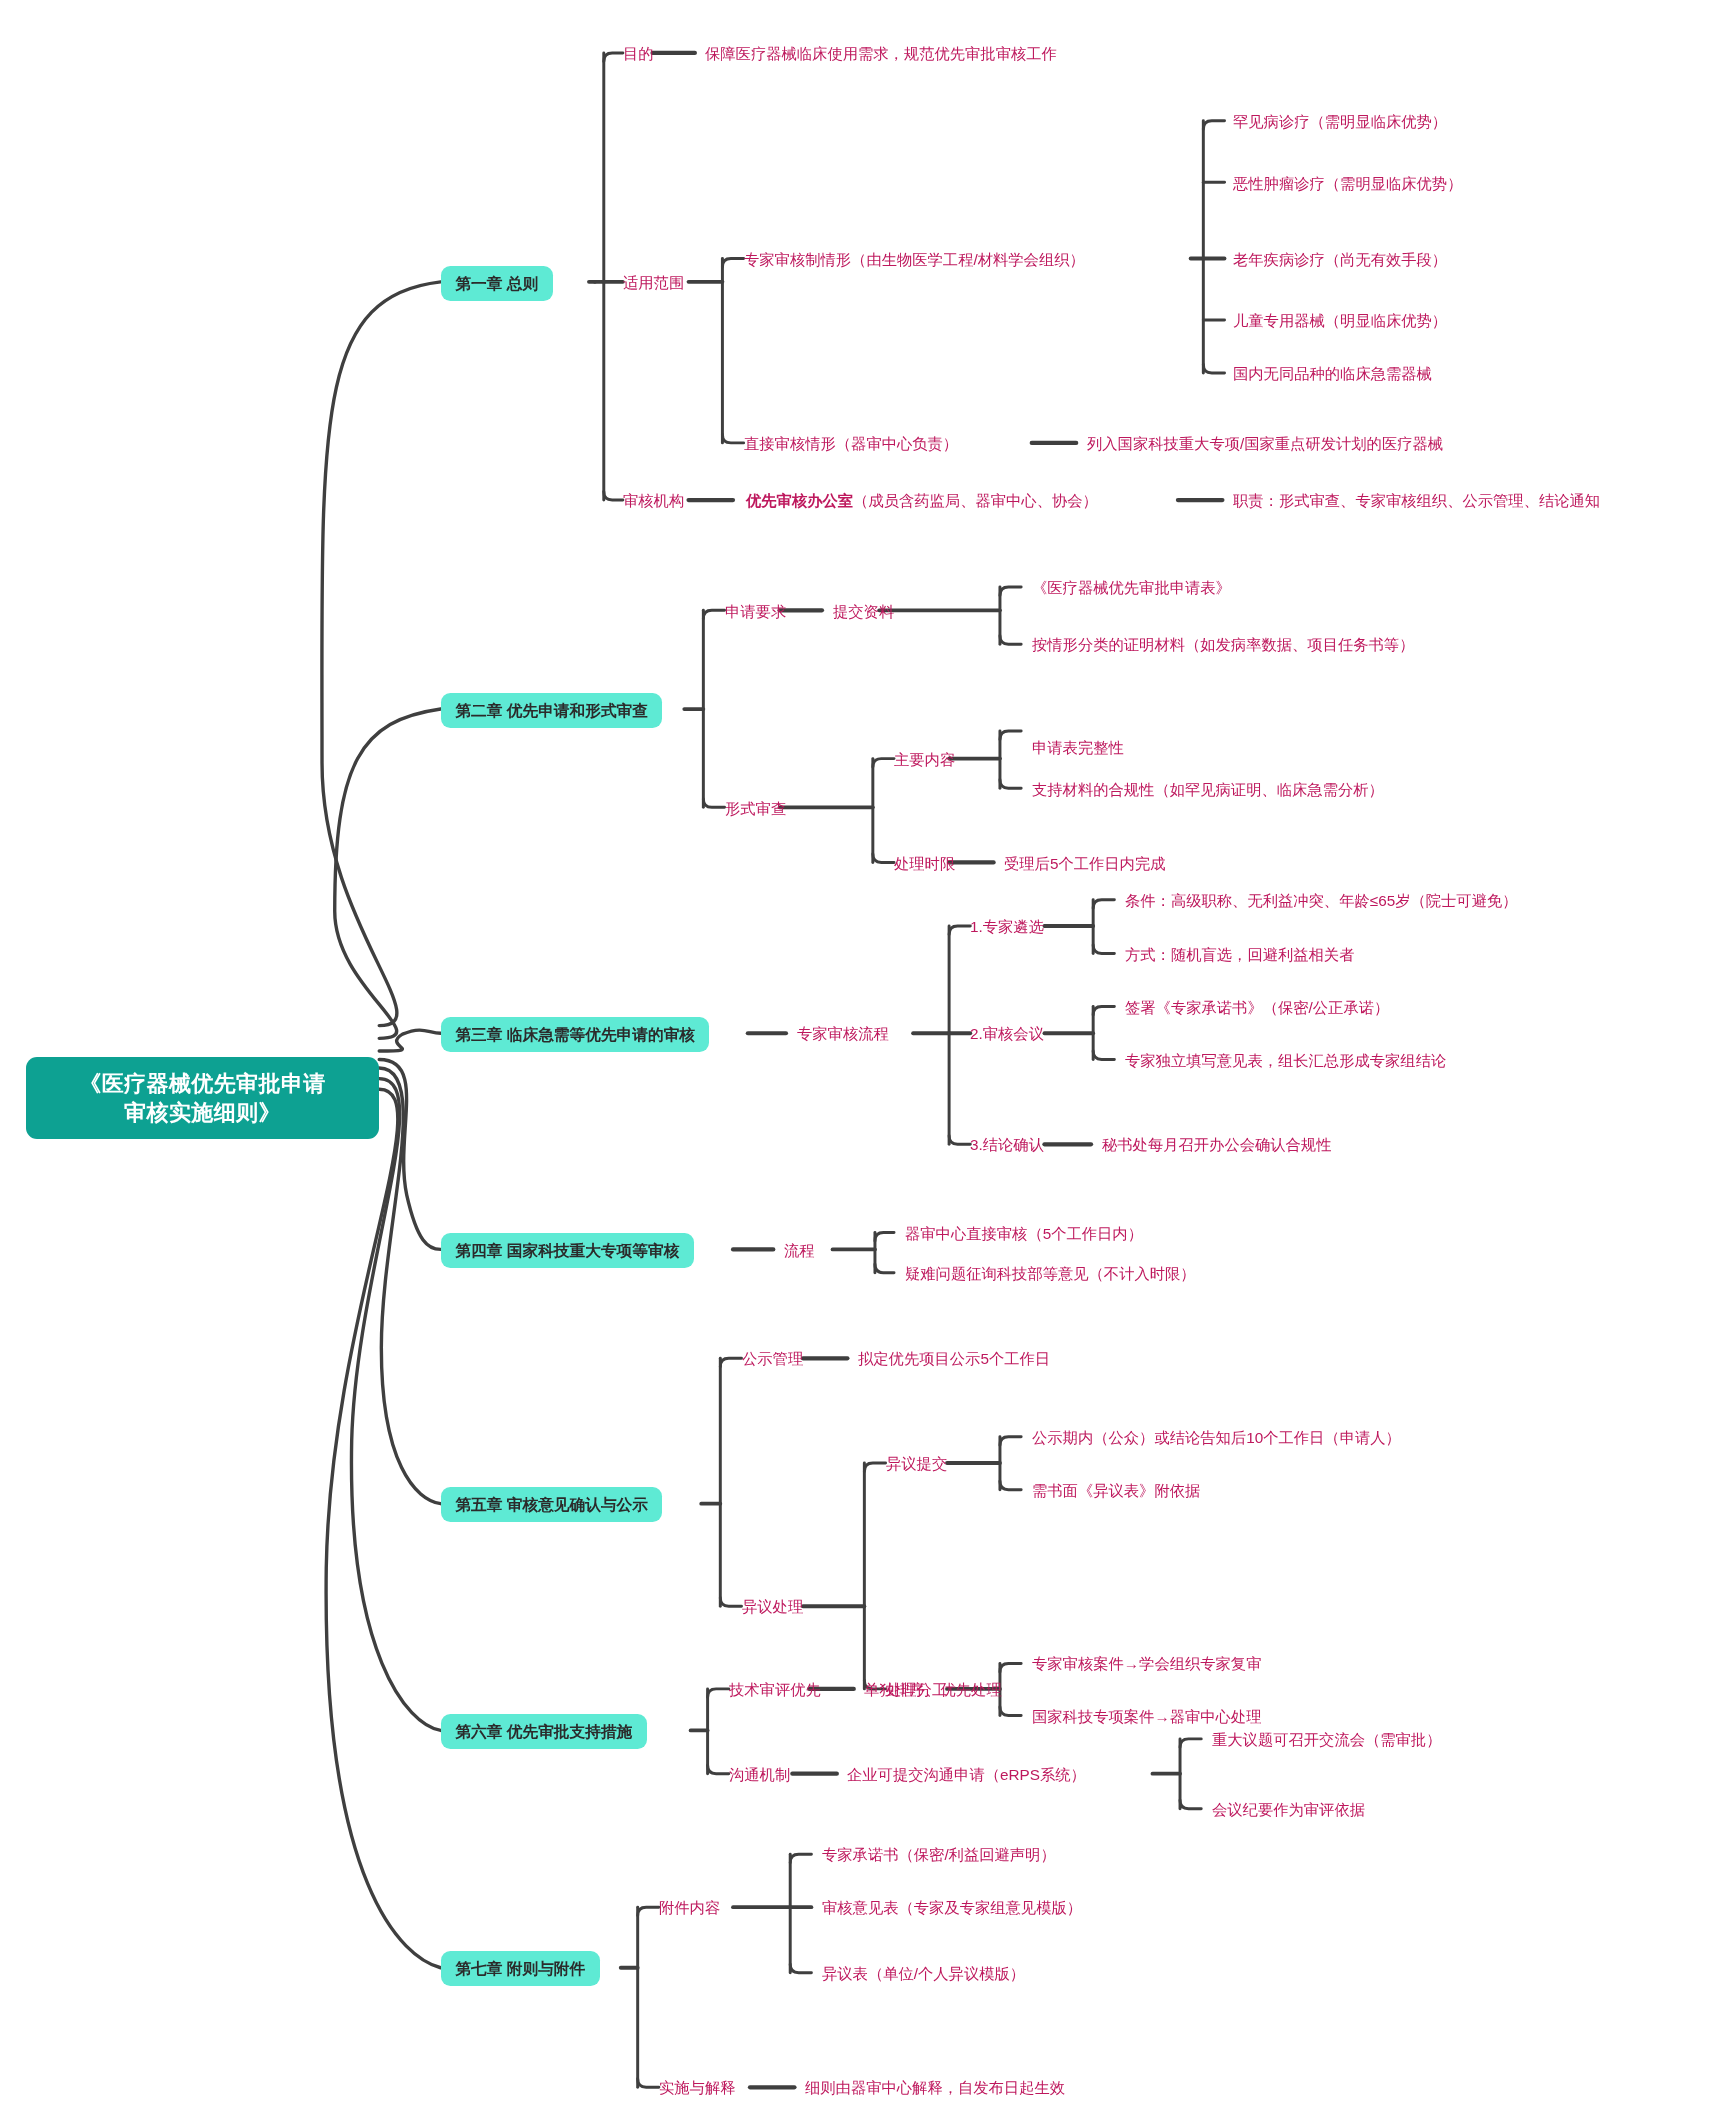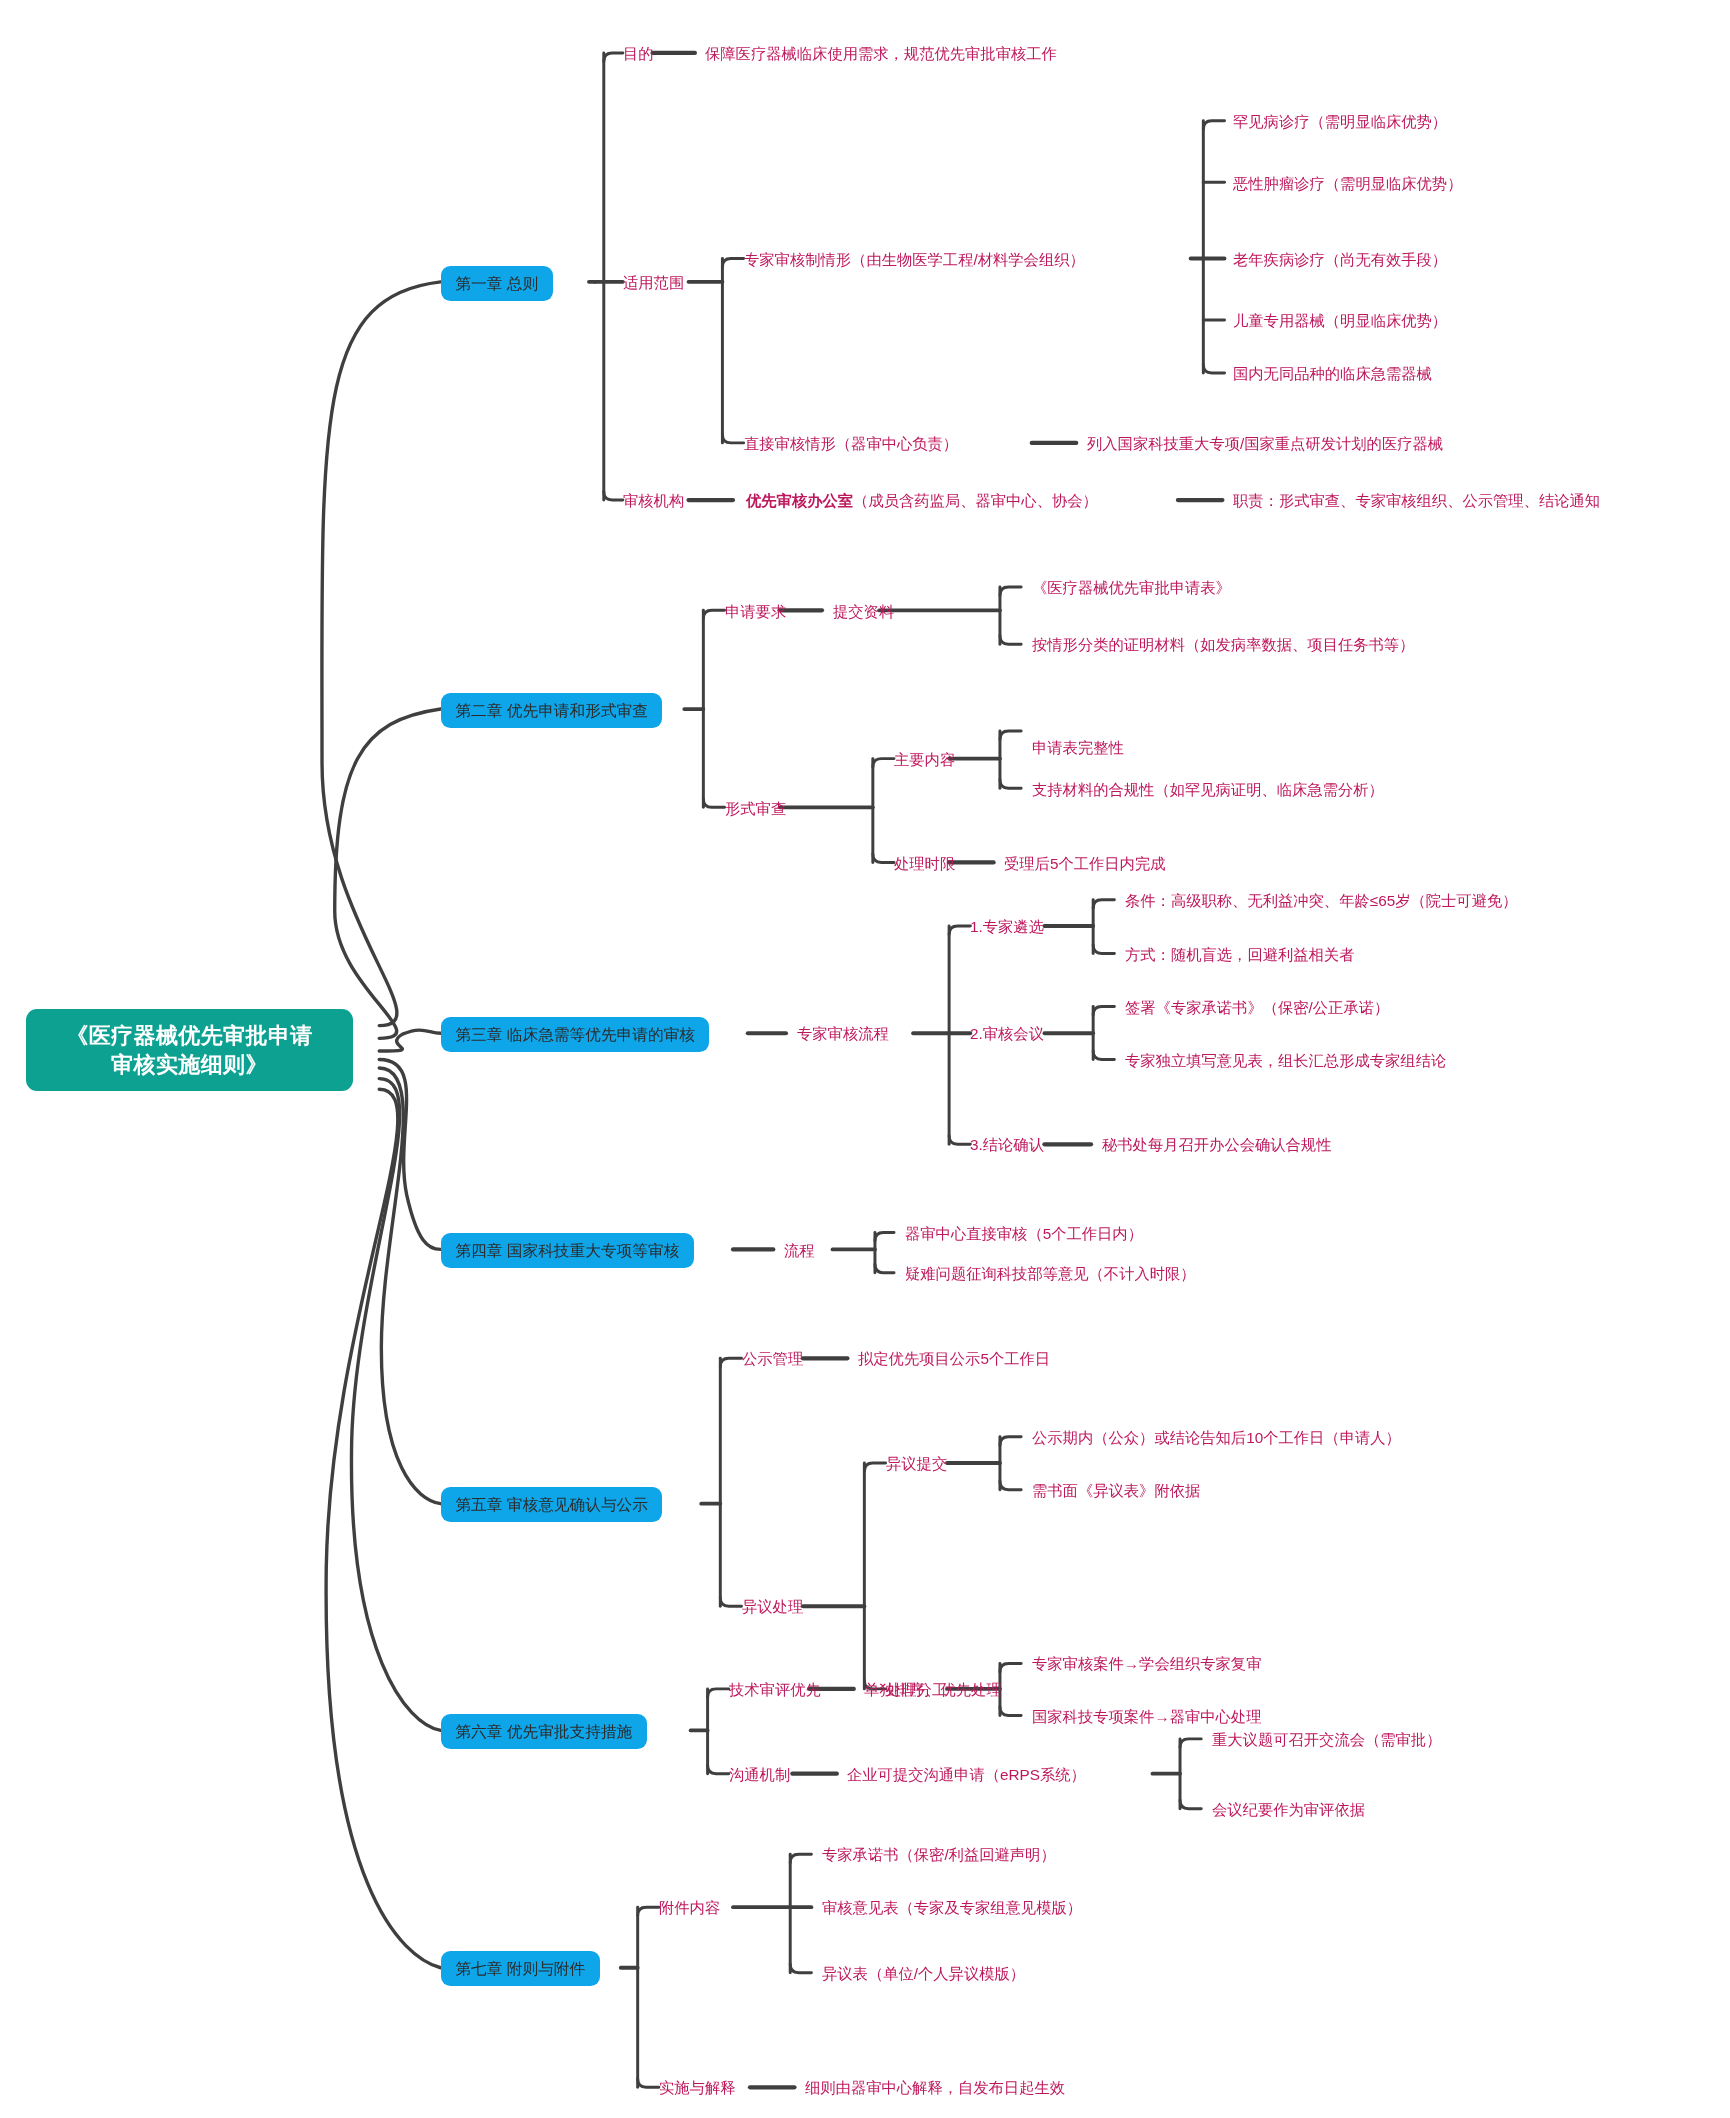--- a/index.html
+++ b/index.html
@@ -28,25 +28,26 @@
     font-size:22px;
     border-radius:11px;
     padding:12px 14.4px;
     text-align:center;
     white-space:normal;
     line-height:1.32;
     letter-spacing:0.4px;
   }
   
   .chapter{
-    background:#0ea5e9;
+    background:#5eead4;
     border-radius:9.3px;
     padding:7.6px 14.4px;
     font-size:15.7px;
     color:#2b2b2b;
+    font-weight:bold;
   }
   
   .plain{font-size:15.3px;color:#be185d;padding:1.7px 0;}
   .mix .b{font-weight:bold;}
 </style>
 </head>
 <body>
 
 <div id="stage">
 
@@ -189,21 +190,21 @@
       <path d="M 1730 4500 L 1865 4500" stroke-width="9"></path>
       <path d="M 1865 4375 L 1865 4655"></path>
       <path d="M 1865 4395 Q 1865 4375 1885 4375 L 1915 4375"></path>
       <path d="M 1865 4500 L 1915 4500" stroke-width="9"></path>
       <path d="M 1865 4635 Q 1865 4655 1885 4655 L 1915 4655"></path>
 
       <path d="M 1770 4925 L 1875 4925" stroke-width="10"></path>
     </g>
   </svg>
 
-  <div class="node root" style="left:26px;top:1009px;width:327px;">
+  <div class="node root" style="left:26px;top:1057px;width:353px;">
     <div>《医疗器械优先审批申请</div>
     <div>审核实施细则》</div>
   </div>
 
   <div class="node chapter" style="left:441px;top:266px;">第一章 总则</div>
   <div class="node chapter" style="left:441px;top:693px;">第二章 优先申请和形式审查</div>
   <div class="node chapter" style="left:441px;top:1017px;">第三章 临床急需等优先申请的审核</div>
   <div class="node chapter" style="left:441px;top:1233px;">第四章 国家科技重大专项等审核</div>
   <div class="node chapter" style="left:441px;top:1487px;">第五章 审核意见确认与公示</div>
   <div class="node chapter" style="left:441px;top:1714px;">第六章 优先审批支持措施</div>

